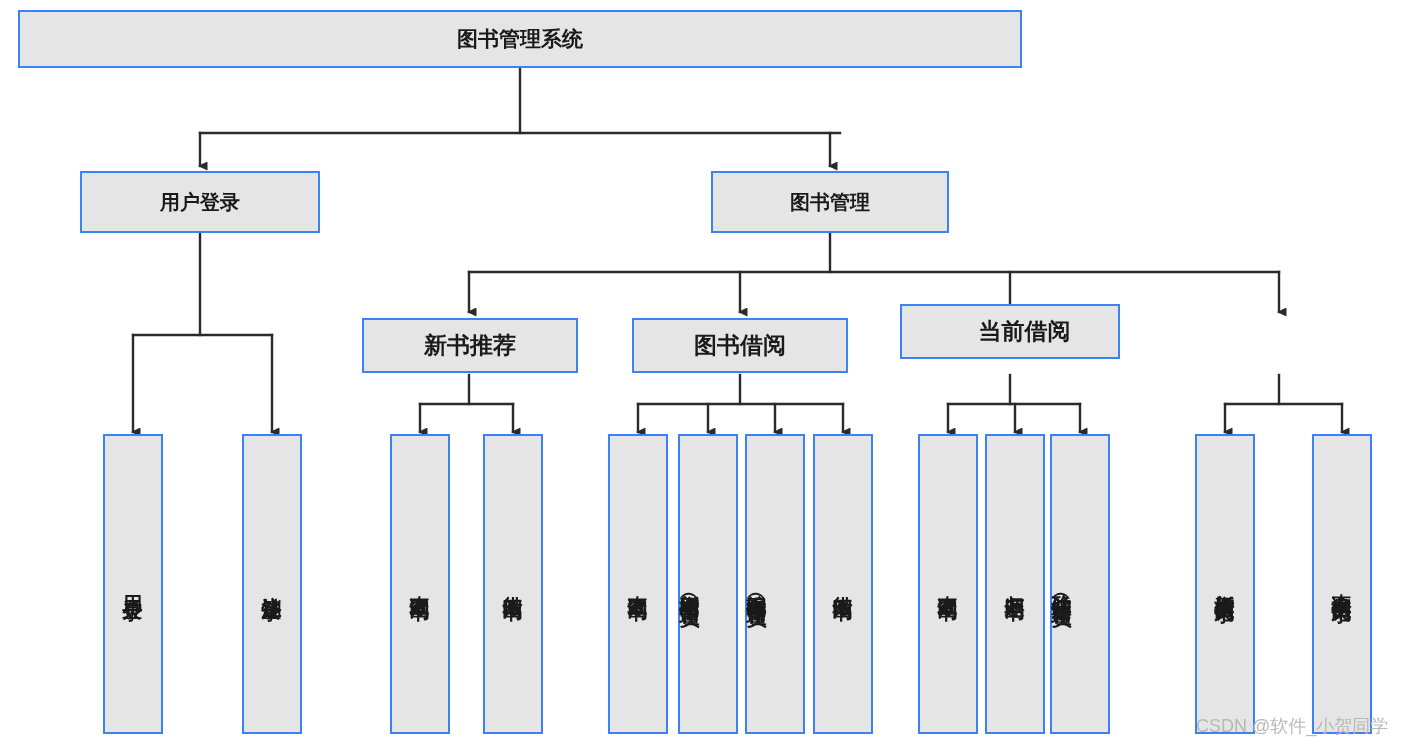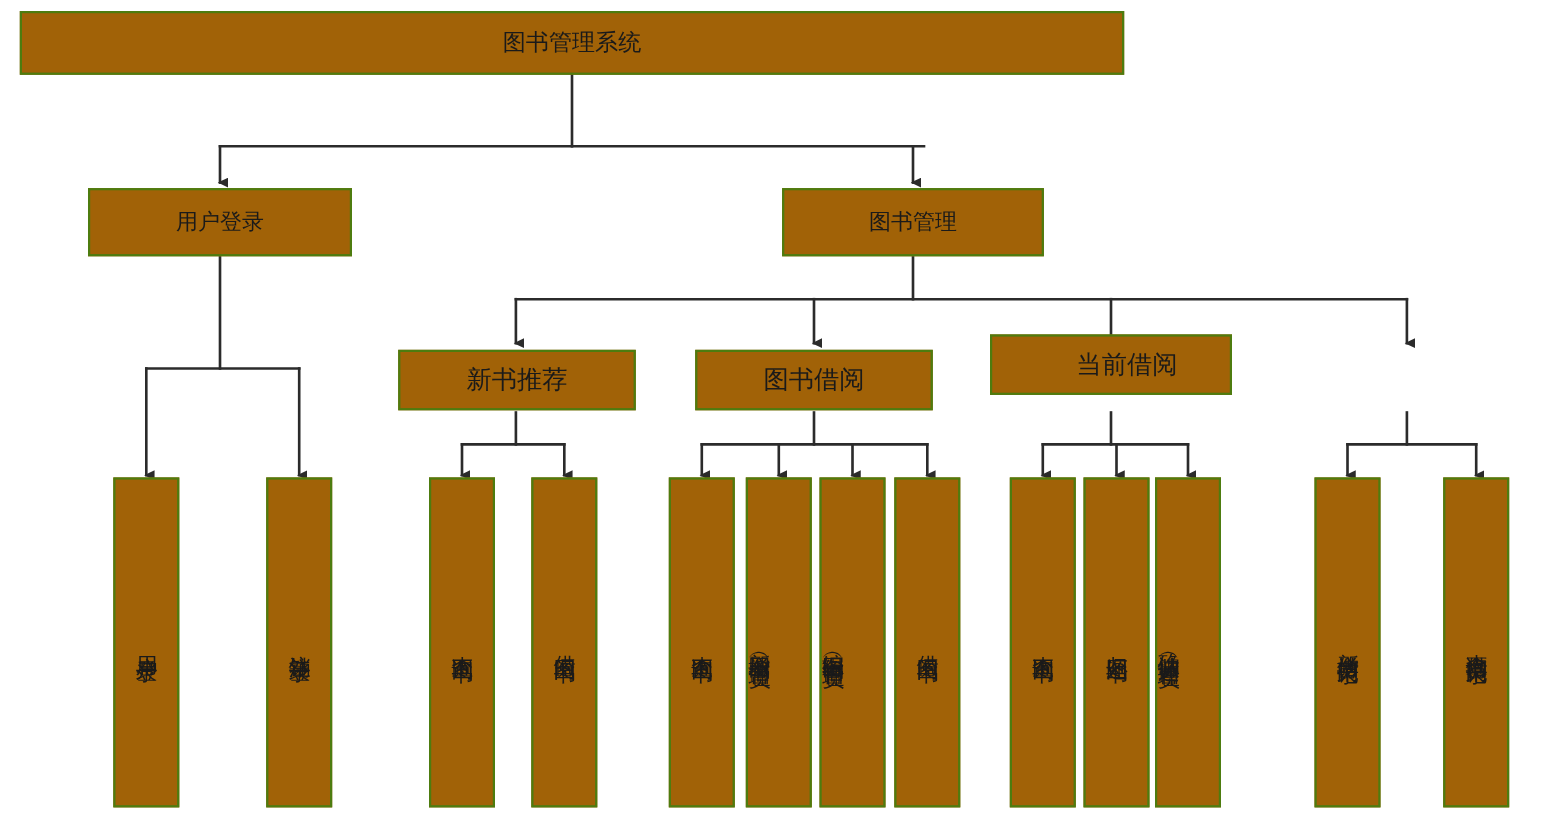--- a/index.html
+++ b/index.html
@@ -21,25 +21,26 @@
     position: absolute;
     left: 0;
     top: 0;
     width: 1405px;
     height: 747px;
     pointer-events: none;
   }
   .node {
     position: absolute;
     box-sizing: border-box;
-    background: #a16207;
-    border: 2px solid #4d7c0f;
+    background: #e5e5e5;
+    border: 2px solid #3b82f6;
     display: flex;
     align-items: center;
     justify-content: center;
+    font-weight: bold;
   }
   .node-label {
     color: #1a1a1a;
     text-align: center;
     line-height: 1.12;
     white-space: nowrap;
   }
   .node.root .node-label { font-size: 21px; }
   .node.level1 .node-label { font-size: 20px; }
   .node.level2 .node-label { font-size: 23px; }
@@ -185,14 +186,15 @@
     <span class="node-label">确认归还（管理员）</span>
   </div>
 
   <div class="node leaf centered" style="left:1195px; top:434px; width:60px; height:300px;">
     <span class="node-label">新增借阅记录</span>
   </div>
   <div class="node leaf centered" style="left:1312px; top:434px; width:60px; height:300px;">
     <span class="node-label">查询借阅记录</span>
   </div>
 
+  <div class="watermark" style="left:1196px; top:714px;">CSDN @软件_小贺同学</div>
 
 </div>
 
 </body></html>

